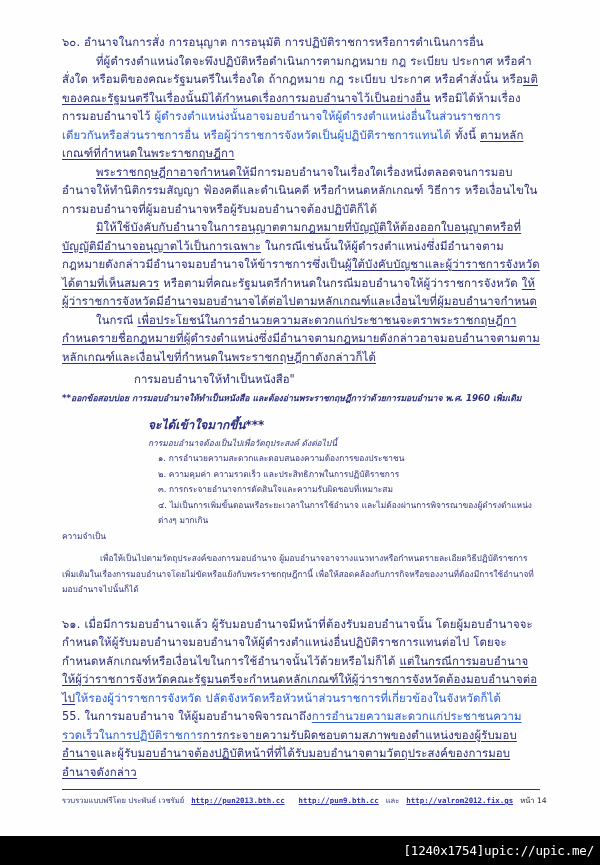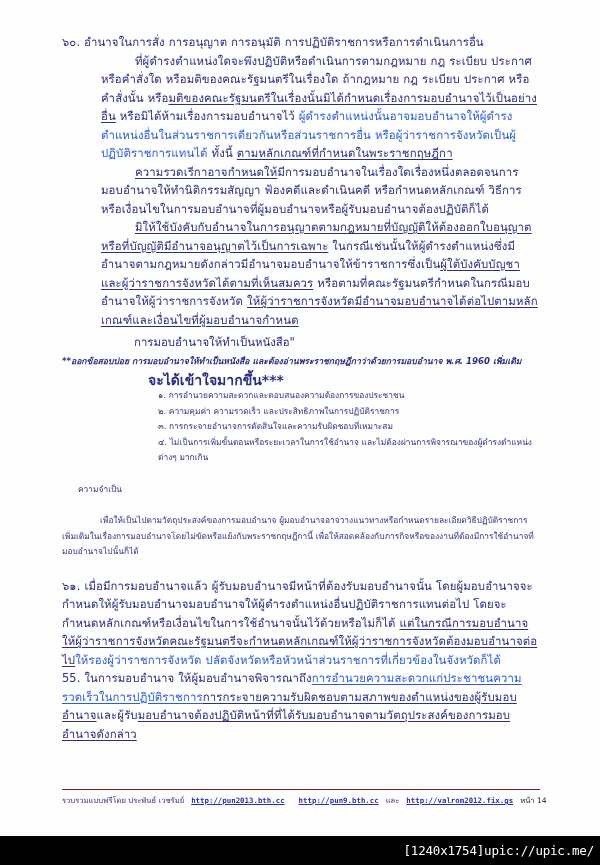--- a/index.html
+++ b/index.html
@@ -37,21 +37,21 @@
   
   .para {
     color: #2b2f80;
     font-size: 11.4px;
     line-height: 18.5px;
     text-align: left;
     margin: 0 0 0 0;
     letter-spacing: 0.01em;
     word-spacing: 0.02em;
   }
-  .para.indent { text-indent: 34px; margin-left: 39px; }
+  .para.indent { text-indent: 34px; }
   .para.head   { text-indent: 0; }
 
   .u   { text-decoration: underline; text-underline-offset: 1.5px; }
   .bl  { color: #2b5fd9; }
   .bl.u{ text-decoration: underline; }
 
   
   .note-title {
     color: #2b2f80;
     font-size: 11.4px;
@@ -62,43 +62,44 @@
     color: #2b2f80;
     font-size: 8.6px;
     font-style: italic;
     font-weight: bold;
     line-height: 15px;
     margin: 3px 0 0 0;
     text-align: left;
   }
   .note-star2 {
     color: #2b2f80;
-    font-size: 14px;
+    font-size: 12px;
+    font-style: italic;
     font-weight: bold;
     line-height: 15px;
-    margin: 4px 0 0 86px;
+    margin: 12px 0 0 86px;
   }
   .note-lead {
     color: #2b2f80;
     font-size: 8.4px;
     font-style: italic;
     line-height: 15px;
     margin: 3px 0 0 86px;
   }
   .note-item {
     color: #2b2f80;
     font-size: 8.4px;
     line-height: 15.5px;
     margin: 0 0 0 96px;
   }
   .note-item-wrap {
     color: #2b2f80;
     font-size: 8.4px;
     line-height: 15.5px;
-    margin: 16px;
+    margin: 0;
   }
   .note-para {
     color: #2b2f80;
     font-size: 8.4px;
     line-height: 15.5px;
     margin: 7px 0 0 0;
   }
   .note-para.ind { text-indent: 38px; }
   .gap-l { height: 17px; }
 
@@ -157,36 +158,40 @@
 <div class="page-sheet">
 
   <div class="doc-body">
 
     <p class="para head">
       <span>๖๐. อำนาจในการสั่ง การอนุญาต การอนุมัติ การปฏิบัติราชการหรือการดำเนินการอื่น</span>
     </p>
 
     <p class="para indent"><span>ที่ผู้ดำรงตำแหน่งใดจะพึงปฏิบัติหรือดำเนินการตามกฎหมาย กฎ ระเบียบ ประกาศ หรือคำสั่งใด หรือมติของคณะรัฐมนตรีในเรื่องใด ถ้ากฎหมาย กฎ ระเบียบ ประกาศ หรือคำสั่งนั้น หรือ</span><span class="u">มติของคณะรัฐมนตรีในเรื่องนั้นมิได้กำหนดเรื่องการมอบอำนาจไว้เป็นอย่างอื่น</span><span> หรือมิได้ห้ามเรื่องการมอบอำนาจไว้ </span><span class="bl">ผู้ดำรงตำแหน่งนั้นอาจมอบอำนาจให้ผู้ดำรงตำแหน่งอื่นในส่วนราชการเดียวกันหรือส่วนราชการอื่น หรือผู้ว่าราชการจังหวัดเป็นผู้ปฏิบัติราชการแทนได้</span><span> ทั้งนี้ </span><span class="u">ตามหลักเกณฑ์ที่กำหนดในพระราชกฤษฎีกา</span></p>
 
-    <p class="para indent"><span class="u">ความรวดเรีกาอาจกำหนดให้</span><span>มีการมอบอำนาจในเรื่องใดเรื่องหนึ่งตลอดจนการมอบอำนาจให้ทำนิติกรรมสัญญา ฟ้องคดีและดำเนินคดี หรือกำหนดหลักเกณฑ์ วิธีการ หรือเงื่อนไขในการมอบอำนาจที่ผู้มอบอำนาจหรือผู้รับมอบอำนาจต้องปฏิบัติก็ได้</span></p>
+    <p class="para indent"><span class="u">พระราชกฤษฎีกาอาจกำหนดให้</span><span>มีการมอบอำนาจในเรื่องใดเรื่องหนึ่งตลอดจนการมอบอำนาจให้ทำนิติกรรมสัญญา ฟ้องคดีและดำเนินคดี หรือกำหนดหลักเกณฑ์ วิธีการ หรือเงื่อนไขในการมอบอำนาจที่ผู้มอบอำนาจหรือผู้รับมอบอำนาจต้องปฏิบัติก็ได้</span></p>
 
     <p class="para indent"><span class="u">มิให้ใช้บังคับกับอำนาจในการอนุญาตตามกฎหมายที่บัญญัติให้ต้องออกใบอนุญาตหรือที่บัญญัติมีอำนาจอนุญาตไว้เป็นการเฉพาะ</span><span> ในกรณีเช่นนั้นให้ผู้ดำรงตำแหน่งซึ่งมีอำนาจตามกฎหมายดังกล่าวมีอำนาจมอบอำนาจให้ข้าราชการซึ่งเป็น</span><span class="u">ผู้ใต้บังคับบัญชาและผู้ว่าราชการจังหวัดได้ตามที่เห็นสมควร</span><span> หรือตามที่คณะรัฐมนตรีกำหนดในกรณีมอบอำนาจให้ผู้ว่าราชการจังหวัด </span><span class="u">ให้ผู้ว่าราชการจังหวัดมีอำนาจมอบอำนาจได้ต่อไปตามหลักเกณฑ์และเงื่อนไขที่ผู้มอบอำนาจกำหนด</span></p>
 
+    <p class="para indent"><span>ในกรณี </span><span class="u">เพื่อประโยชน์ในการอำนวยความสะดวกแก่ประชาชน</span><span class="u">จะตราพระราชกฤษฎีกากำหนดรายชื่อกฎหมายที่ผู้ดำรงตำแหน่งซึ่งมีอำนาจตามกฎหมายดังกล่าวอาจมอบอำนาจตามตามหลักเกณฑ์และเงื่อนไขที่กำหนดในพระราชกฤษฎีกาดังกล่าวก็ได้</span></p>
 
     <p class="note-title">
       <span>การมอบอำนาจให้ทำเป็นหนังสือ"</span>
     </p>
 
     <p class="note-star">
       <span>**ออกข้อสอบบ่อย การมอบอำนาจให้ทำเป็นหนังสือ  และต้องอ่านพระราชกฤษฎีกาว่าด้วยการมอบอำนาจ พ.ศ. 1960 เพิ่มเติม</span>
     </p>
     <p class="note-star2">
       <span>จะได้เข้าใจมากขึ้น***</span>
     </p>
 
+    <p class="note-lead">
+      <span>การมอบอำนาจต้องเป็นไปเพื่อวัตถุประสงค์ ดังต่อไปนี้</span>
+    </p>
 
     <p class="note-item">
       <span>๑. การอำนวยความสะดวกและตอบสนองความต้องการของประชาชน</span>
     </p>
     <p class="note-item">
       <span>๒. ความคุมค่า ความรวดเร็ว และประสิทธิภาพในการปฏิบัติราชการ</span>
     </p>
     <p class="note-item">
       <span>๓. การกระจายอำนาจการตัดสินใจและความรับผิดชอบที่เหมาะสม</span>
     </p>

